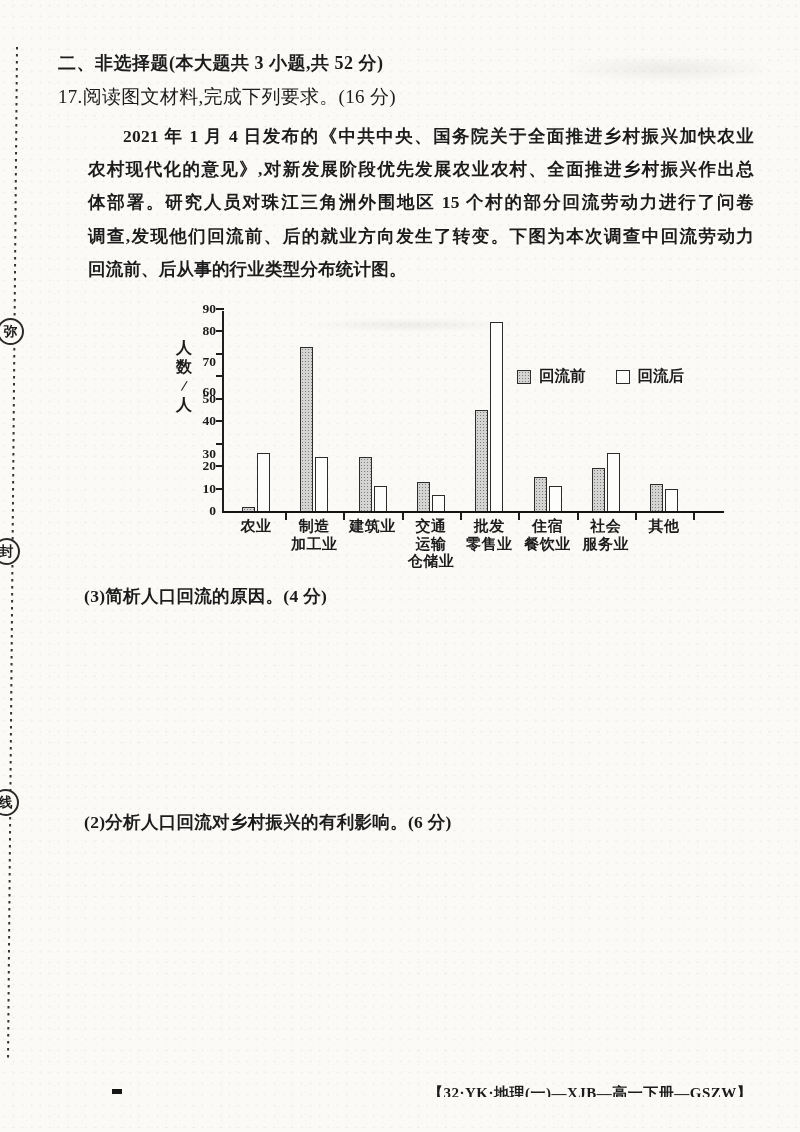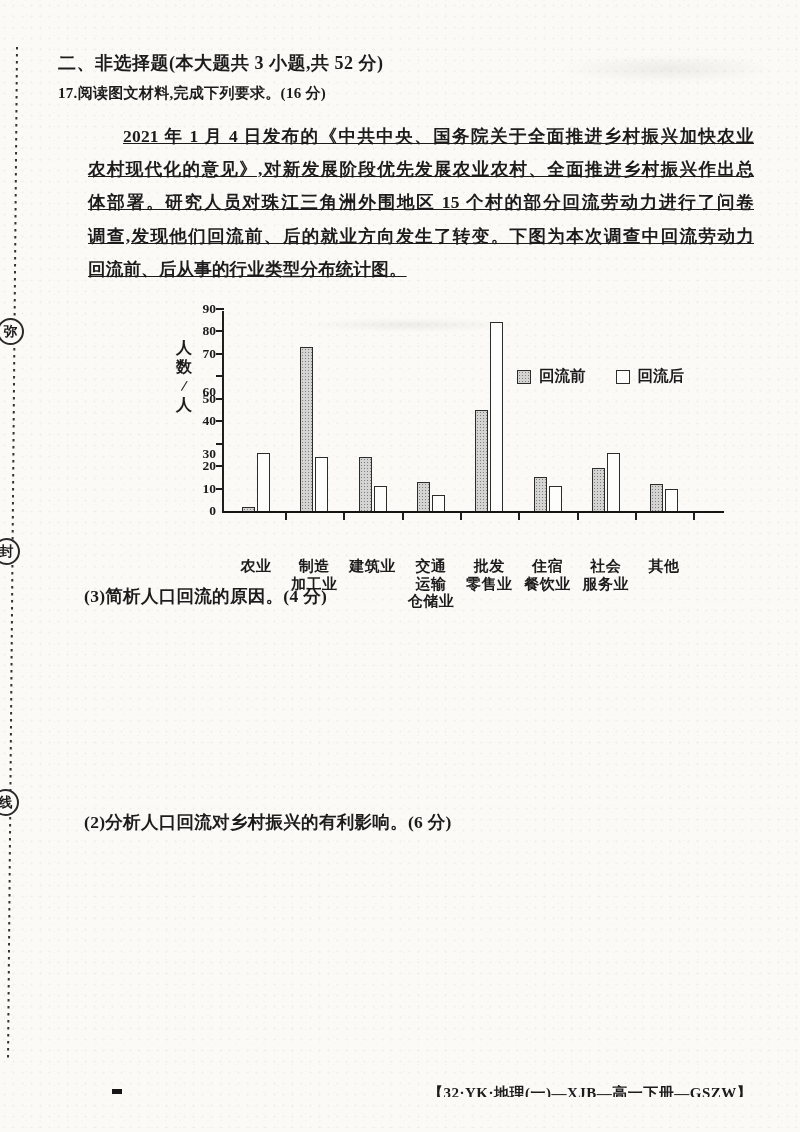--- a/index.html
+++ b/index.html
@@ -15,22 +15,22 @@
 
   
   .seal-line-svg { position:absolute; left:0; top:0; pointer-events:none; }
   .seal-circle { position:absolute; width:27px; height:27px; border:2px solid #2a2a2a; border-radius:50%;
     background:#fbfaf7; display:flex; align-items:center; justify-content:center;
     font-size:14px; font-weight:700; }
 
   
   .abs { position:absolute; }
   .hdr { font-size:18px; font-weight:700; letter-spacing:0.5px; }
-  .q17 { font-size:15px; font-weight:700; letter-spacing:0.3px; }
-  .para { width:666px; font-size:17.5px; font-weight:600;text-decoration:underline; }
+  .q17 { font-size:19px; font-weight:400; letter-spacing:0.3px; }
+  .para { width:666px; font-size:17.5px; font-weight:600; }
   .para .pline { line-height:33.2px; text-align:justify; text-align-last:justify; letter-spacing:0.2px; }
   .para .pline.first { text-indent:2em; }
   .para .pline.last { text-align-last:left; }
   .subq { font-size:17.5px; font-weight:600; letter-spacing:0.3px; }
 
   
   .chart-wrap { position:absolute; left:160px; top:296px; width:590px; height:285px; }
   .ylab { position:absolute; left:12px; top:42px; width:24px; text-align:center;
     font-size:16px; font-weight:700; line-height:19px; }
   .ylab .slash { display:inline-block; transform:rotate(12deg); font-weight:700; }
@@ -38,21 +38,21 @@
     border-left:2px solid #1e1e1e; border-bottom:2px solid #141414; }
   .ytick-label { position:absolute; left:-40px; width:32px; text-align:right;
     font-size:13.5px; font-weight:700; font-family:"Liberation Serif",serif; }
   .ytick-mark { position:absolute; left:-8px; width:8px; height:2px; background:#1e1e1e; }
   .xtick-mark { position:absolute; top:202px; width:2px; height:7px; background:#1e1e1e; }
   .bar { position:absolute; bottom:0; width:13px; border:1.5px solid #2c2c2c; border-bottom:none; }
   .bar-pre { background-color:#d4d4d2;
     background-image:radial-gradient(circle,#7f7f7d 0.7px, transparent 1px); background-size:3px 3px; }
   .bar-post { background-color:#fdfdfb; }
   .xcat { position:absolute; top:207px; width:64px; text-align:center;
-    font-size:15px; font-weight:700; line-height:17.5px; letter-spacing:0.5px;margin-top:40px; }
+    font-size:15px; font-weight:700; line-height:17.5px; letter-spacing:0.5px; }
   .legend { position:absolute; left:357px; top:22px; display:flex; gap:30px; align-items:center; }
   .legend-item { display:flex; align-items:center; gap:8px; font-size:15.5px; font-weight:700;margin-top:48px; }
   .lg-box { width:14px; height:14px; border:1.5px solid #2c2c2c; display:inline-block; }
 
   
   .footer-clip { position:absolute; left:428px; top:1084px; width:350px; height:13px; overflow:hidden; }
   .footer-code { font-size:15px; font-weight:700; line-height:19px; letter-spacing:0.5px; white-space:nowrap; }
   .print-dash { position:absolute; left:112px; top:1089px; width:10px; height:5px; background:#151515; }
 </style>
 </head>
@@ -103,21 +103,21 @@
         <div class="ytick-label" style="bottom: 36.8889px;">20</div>
         <div class="ytick-mark" style="bottom: 43.8889px;"></div>
         <div class="ytick-label" style="bottom: 49px;">30</div>
         <div class="ytick-mark" style="bottom: 66.3333px;"></div>
         <div class="ytick-label" style="bottom: 81.7778px;">40</div>
         <div class="ytick-mark" style="bottom: 88.7778px;"></div>
         <div class="ytick-label" style="bottom: 104.222px;">50</div>
         <div class="ytick-mark" style="bottom: 111.222px;"></div>
         <div class="ytick-label" style="bottom: 111px;">60</div>
         <div class="ytick-mark" style="bottom: 133.667px;"></div>
-        <div class="ytick-label" style="bottom: 149px;">70</div>
+        <div class="ytick-label" style="bottom: 141px;">70</div>
         <div class="ytick-mark" style="bottom: 156.111px;"></div>
         <div class="ytick-label" style="bottom: 171.556px;">80</div>
         <div class="ytick-mark" style="bottom: 178.556px;"></div>
         <div class="ytick-label" style="bottom: 194px;">90</div>
         <div class="ytick-mark" style="bottom: 201px;"></div>
         <div class="bar bar-pre" style="left: 18px; height: 4.48889px;"></div>
         <div class="bar bar-post" style="left: 33px; height: 58.3556px;"></div>
         <div class="xcat" style="left: 0px;">
           <div>农业</div>
         </div>

